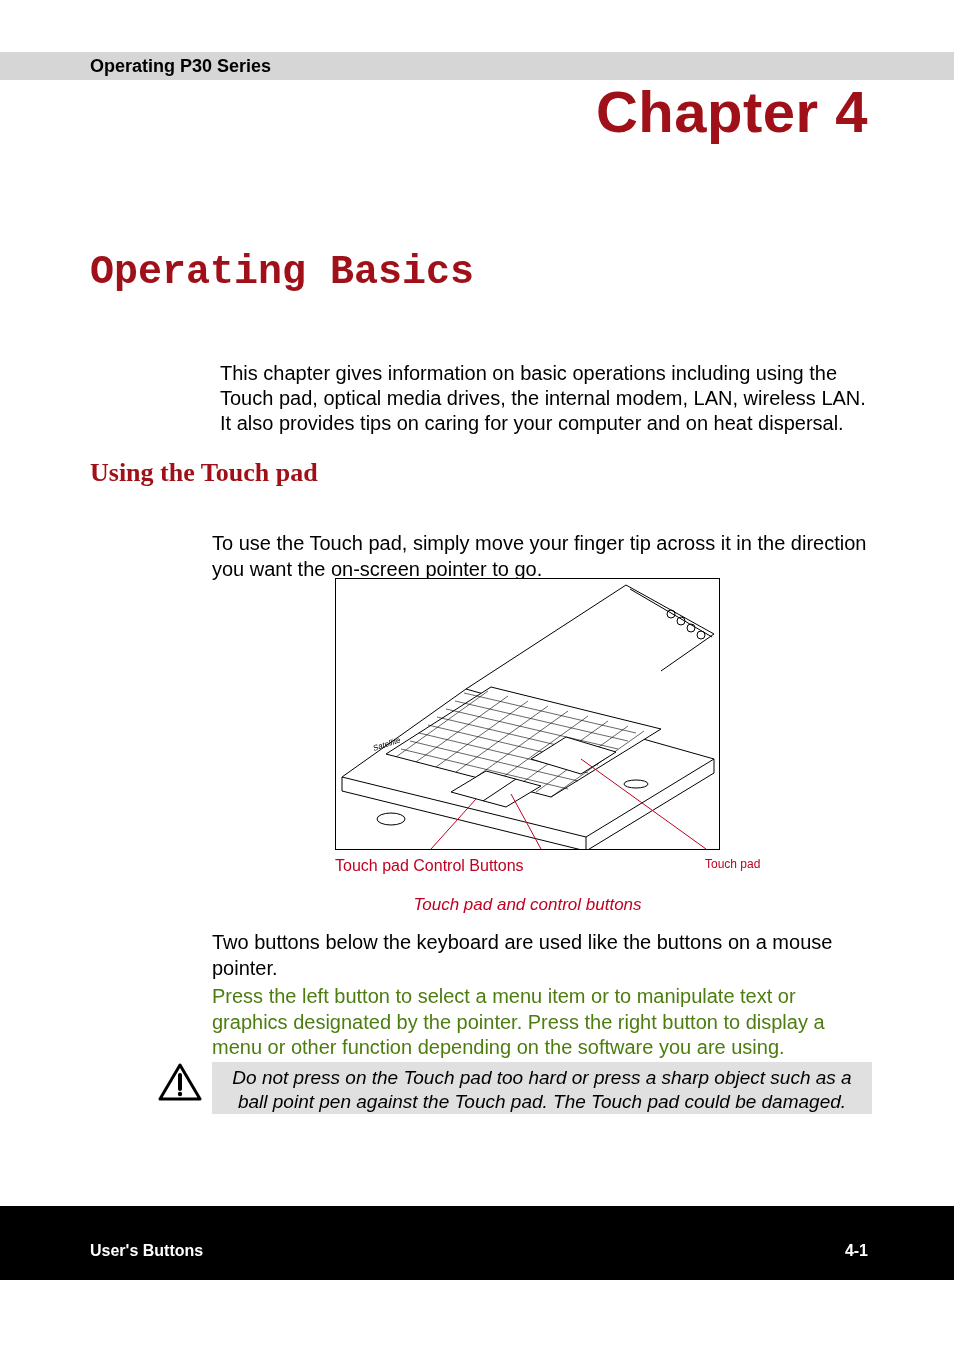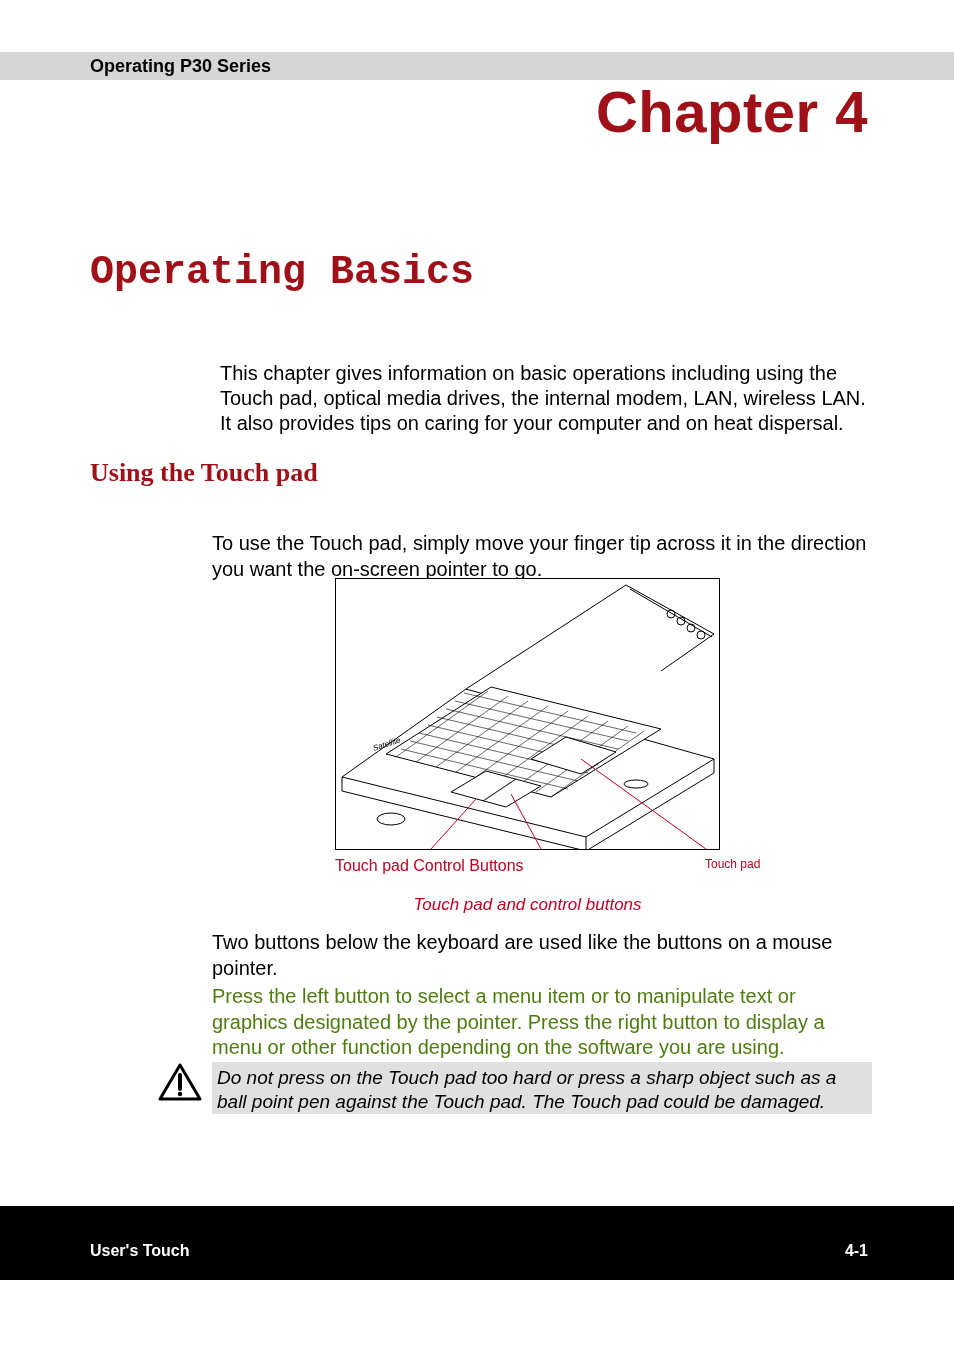--- a/index.html
+++ b/index.html
@@ -130,20 +130,21 @@
   }
   .caution-box {
     position: absolute;
     top: 1062px;
     left: 212px;
     width: 660px;
     height: 52px;
     background: #e0e0e0;
     padding: 4px 5px;
     font-family: Arial, sans-serif;
+    text-align: center;
   }
   .caution-text {
     font-style: italic;
     font-size: 19px;
     color: #000;
     line-height: 1.25;
   }
   .caution-icon {
     position: absolute;
     top: 1063px;
@@ -262,16 +263,16 @@
       <polygon points="22,2 42,36 2,36" fill="#fff" stroke="#000" stroke-width="3" stroke-linejoin="round"></polygon>
       <line x1="22" y1="12" x2="22" y2="26" stroke="#000" stroke-width="4" stroke-linecap="round"></line>
       <circle cx="22" cy="31" r="2.2" fill="#000"></circle>
     </svg>
   </div>
   <div class="caution-box">
     <div class="caution-text">Do not press on the Touch pad too hard or press a sharp object such as a ball point pen against the Touch pad. The Touch pad could be damaged.</div>
   </div>
 
   <div class="footer-black"></div>
-  <div class="footer-left">User's Touch</div>
+  <div class="footer-left">User's Buttons</div>
   <div class="footer-right">4-1</div>
 
 </div>
 
 </body></html>

